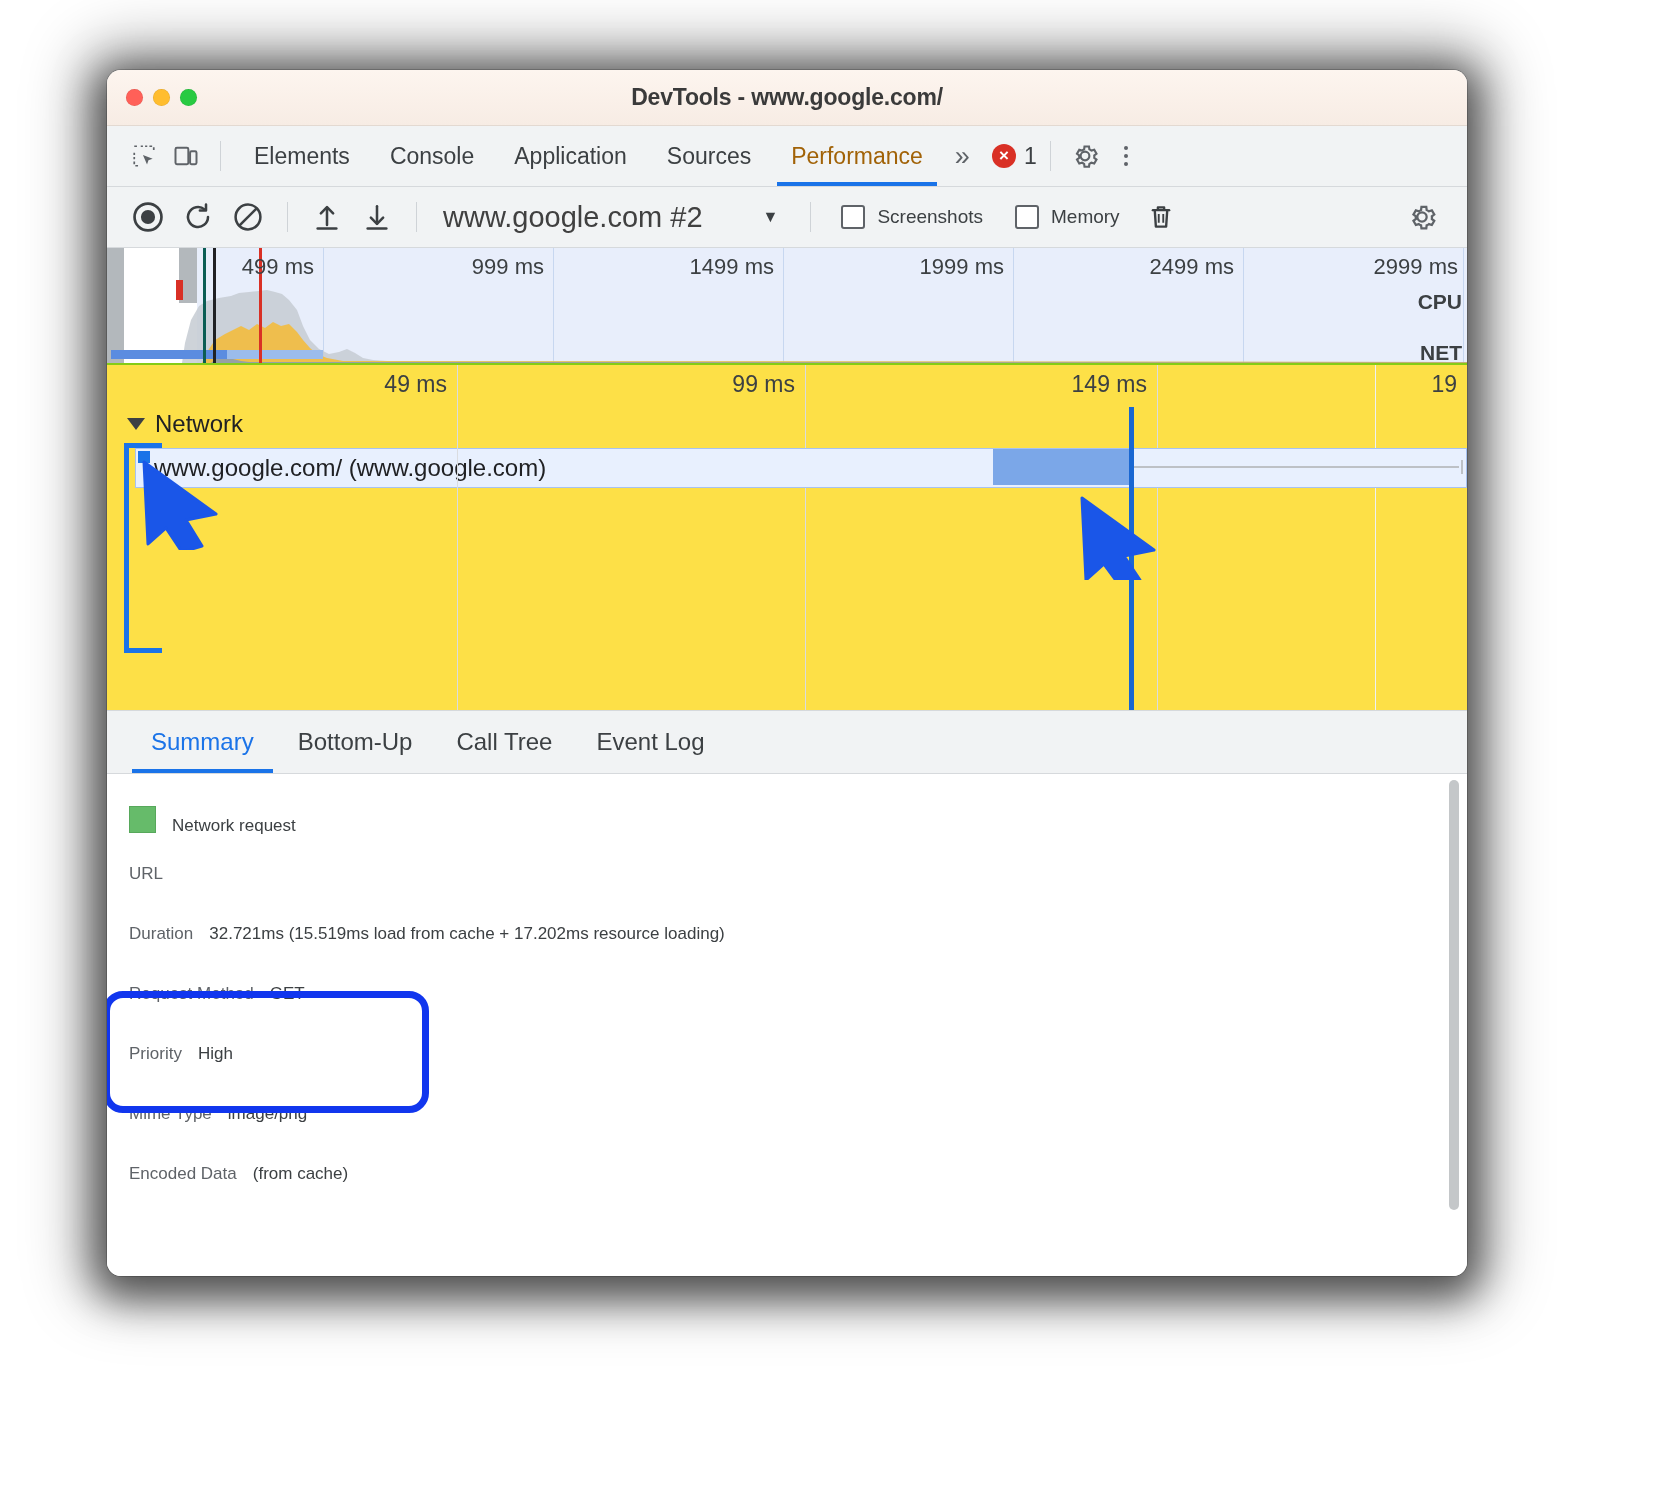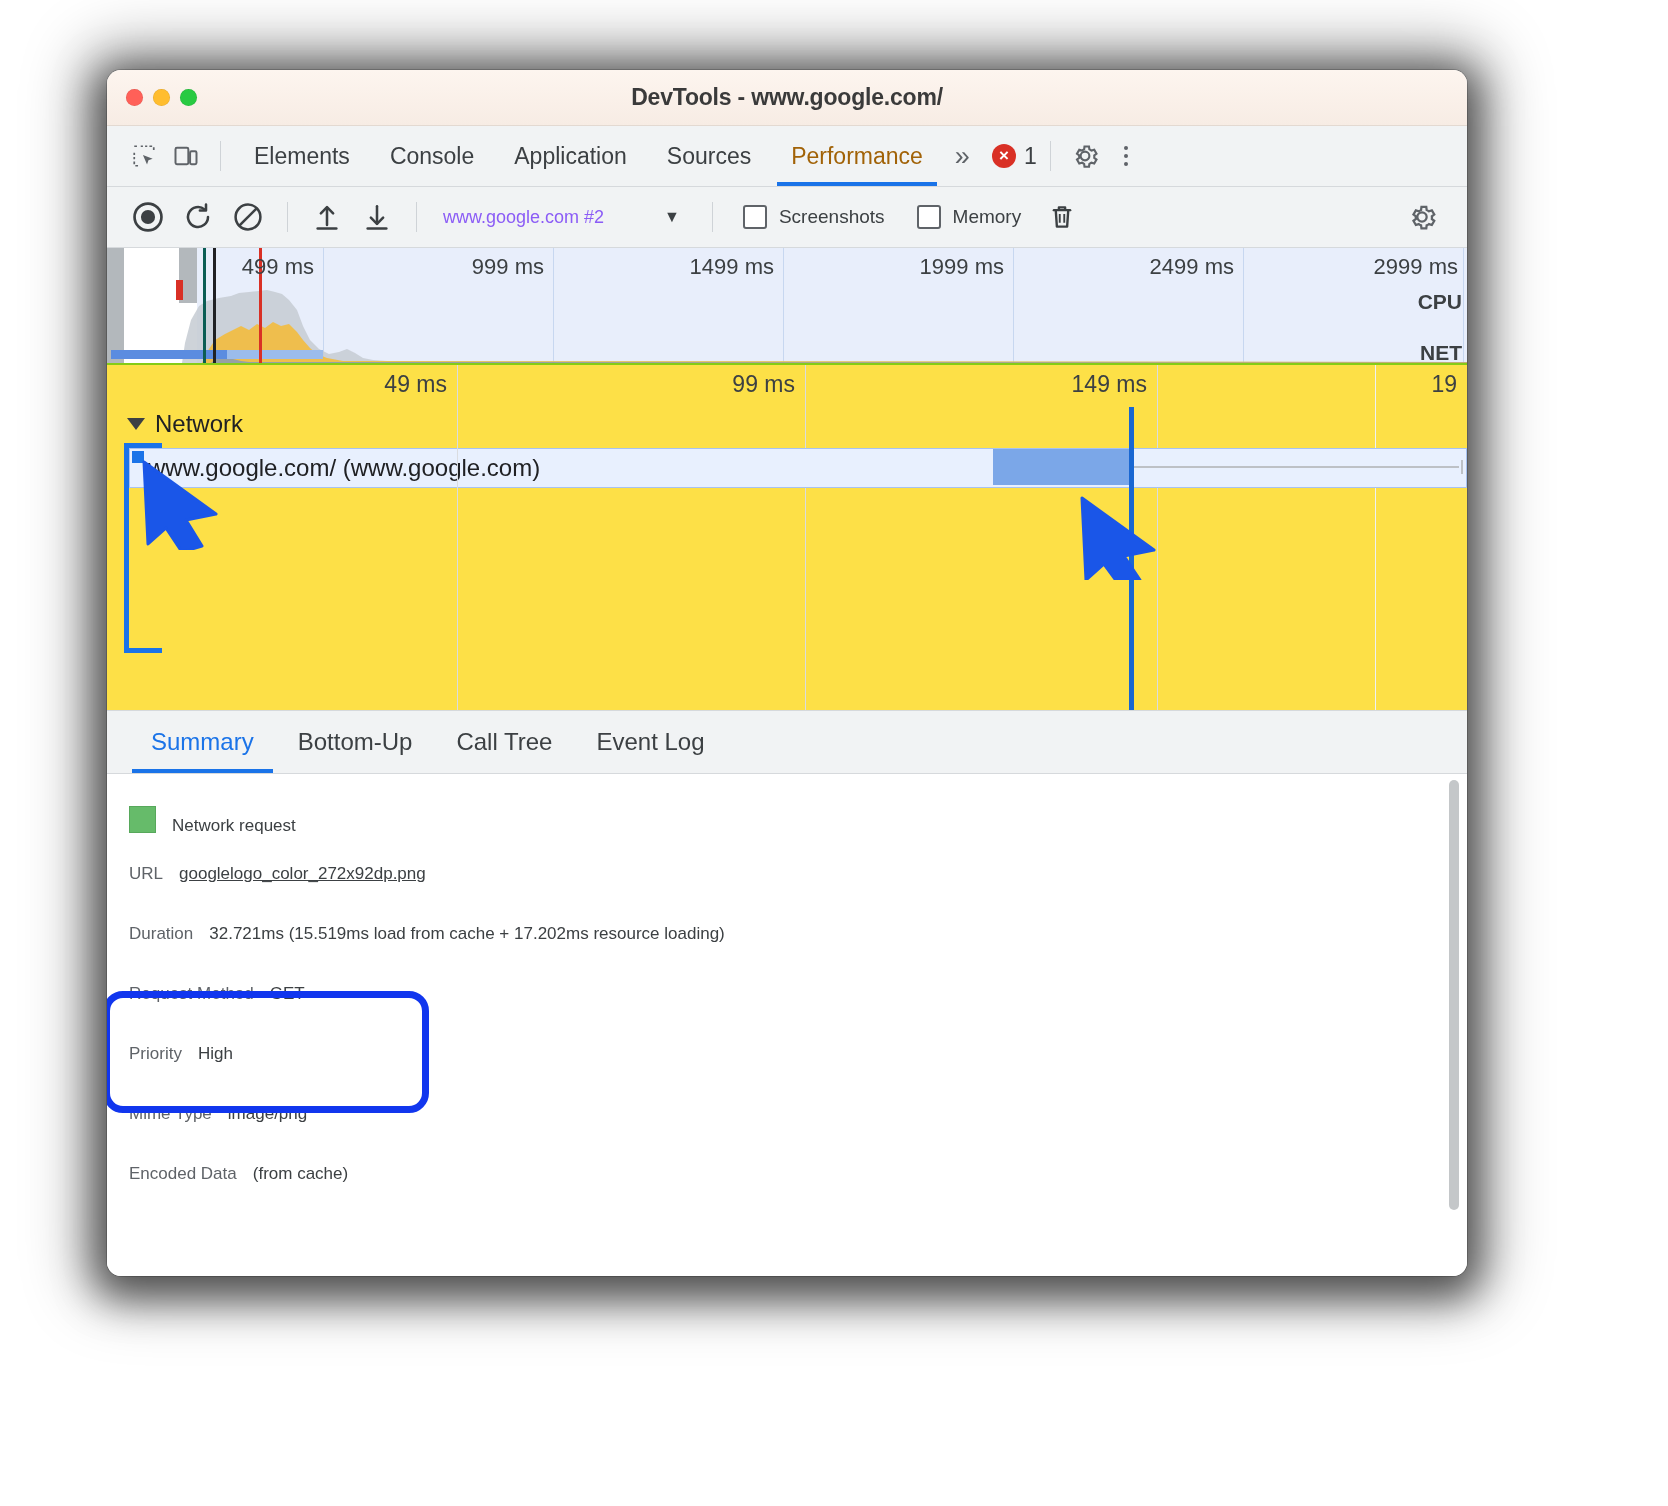--- a/index.html
+++ b/index.html
@@ -133,21 +133,21 @@
     padding-left: 18px;
     gap: 4px;
   }
   .pt-btn {
     width: 46px; height: 46px;
     display: flex; align-items: center; justify-content: center;
     color: #5f6368;
   }
   .pt-sep { width: 1px; height: 30px; background: #cfd3d7; margin: 0 12px; }
   .pt-select {
-    font-size: 18px; color: #8b5cf6; padding: 0 10px; white-space: nowrap;
+    font-size: 29px; color: #404040; padding: 0 10px; white-space: nowrap;
   }
   .pt-caret { font-size: 16px; color: #3c4043; padding: 0 16px 0 46px; }
   .pt-check {
     display: flex; align-items: center; gap: 12px; padding: 0 14px;
     font-size: 19px; color: #3c4043; white-space: nowrap;
   }
   .cbox {
     width: 20px; height: 20px; border: 2px solid #5f6368; border-radius: 3px;
     background: #fff;
   }
@@ -215,21 +215,21 @@
     position: absolute; left: 20px; top: 45px;
     font-size: 24px; color: #202124;
     display: flex; align-items: center; gap: 10px;
   }
   .tri { width: 0;height:0;border-left:9px solid transparent;border-right:9px solid transparent;border-top:12px solid #3c4043; }
   .fl-row-head {
     position: absolute; left: 17px; top: 80px;
     width: 5px; bottom: 60px; background: #1a73e8;
   }
   .fl-req-row {
-    position: absolute; left: 22px; top: 83px; right: 0; height: 38px;
+    position: absolute; left: 28px; top: 83px; right: 0; height: 38px;
     background: #e8f0fe; border: 1px solid #a7c2f0;
     display: flex; align-items: center;
   }
   .fl-req-label {
     font-size: 24px; color: #202124; padding-left: 18px; white-space: nowrap;
   }
   .fl-marker-line { position: absolute; top: 42px; bottom: 0; width: 5px; background: #1967d2; }
 
   .bar { position: absolute; box-sizing: border-box; }
   .bar-wire { position: absolute; height: 2px; background: #bdc1c6; }
@@ -514,21 +514,20 @@
 
     <div class="summary">
 
       <div class="srow">
         <span class="legend-sq"></span>
         <span class="val">Network request</span>
       </div>
 
       <div class="srow">
         <span class="key">URL</span>
-        <a href="#" class="val">googlelogo_color_272x92dp.png</a>
       </div>
 
       <div class="srow">
         <span class="key">Duration</span>
         <span class="val">32.721ms (15.519ms load from cache + 17.202ms resource loading)</span>
       </div>
 
       <div class="srow">
         <span class="key">Request Method</span>
         <span class="val">GET</span>

